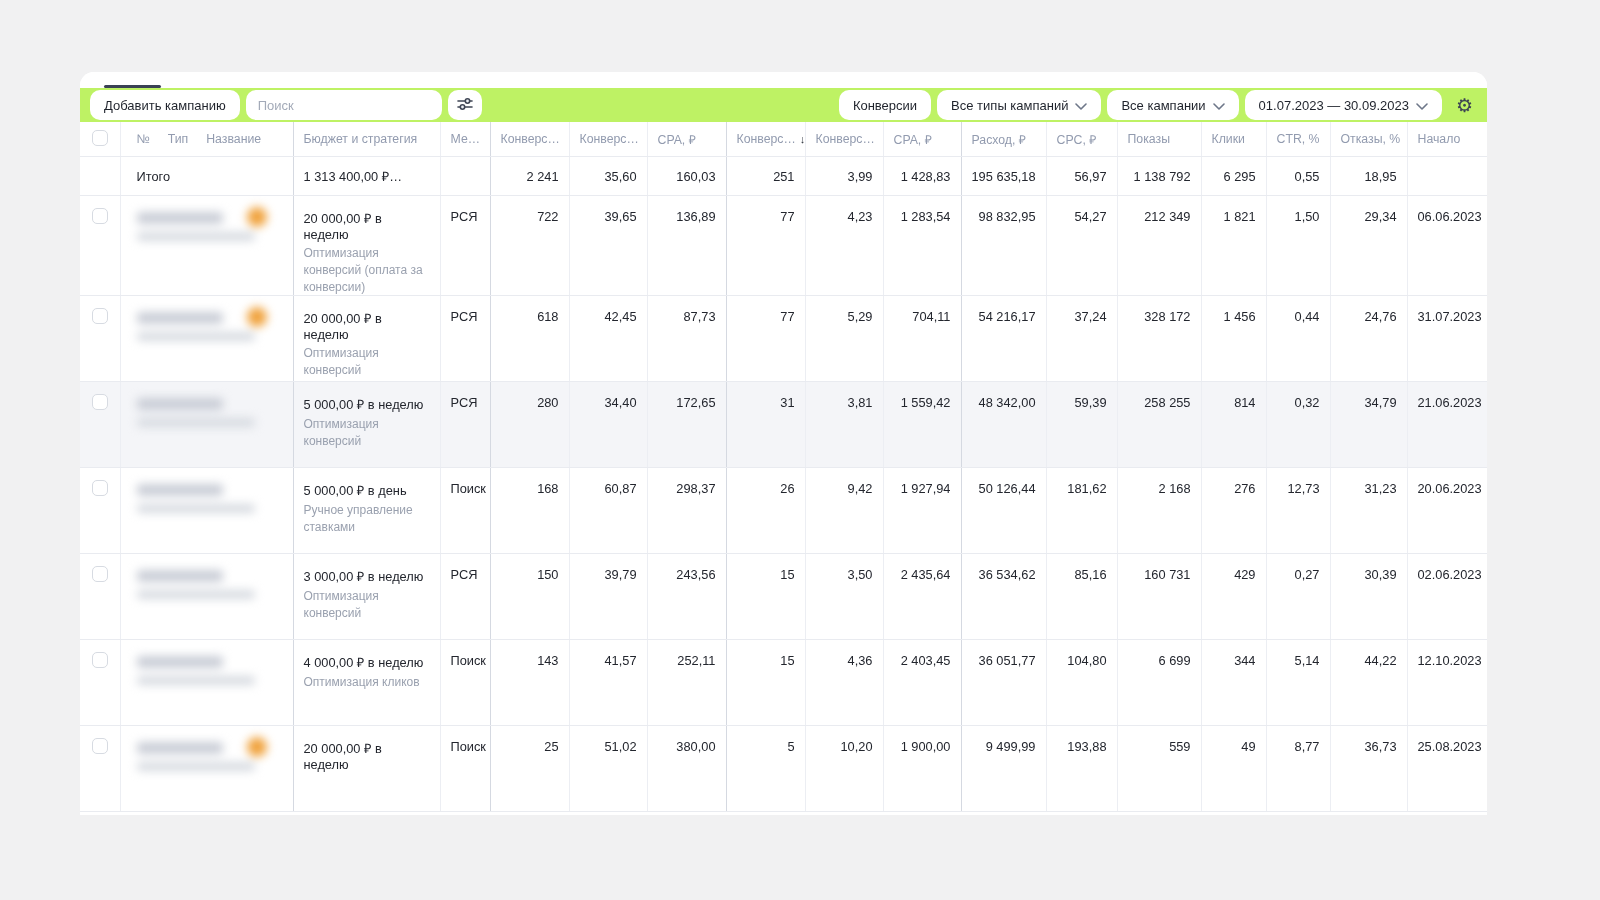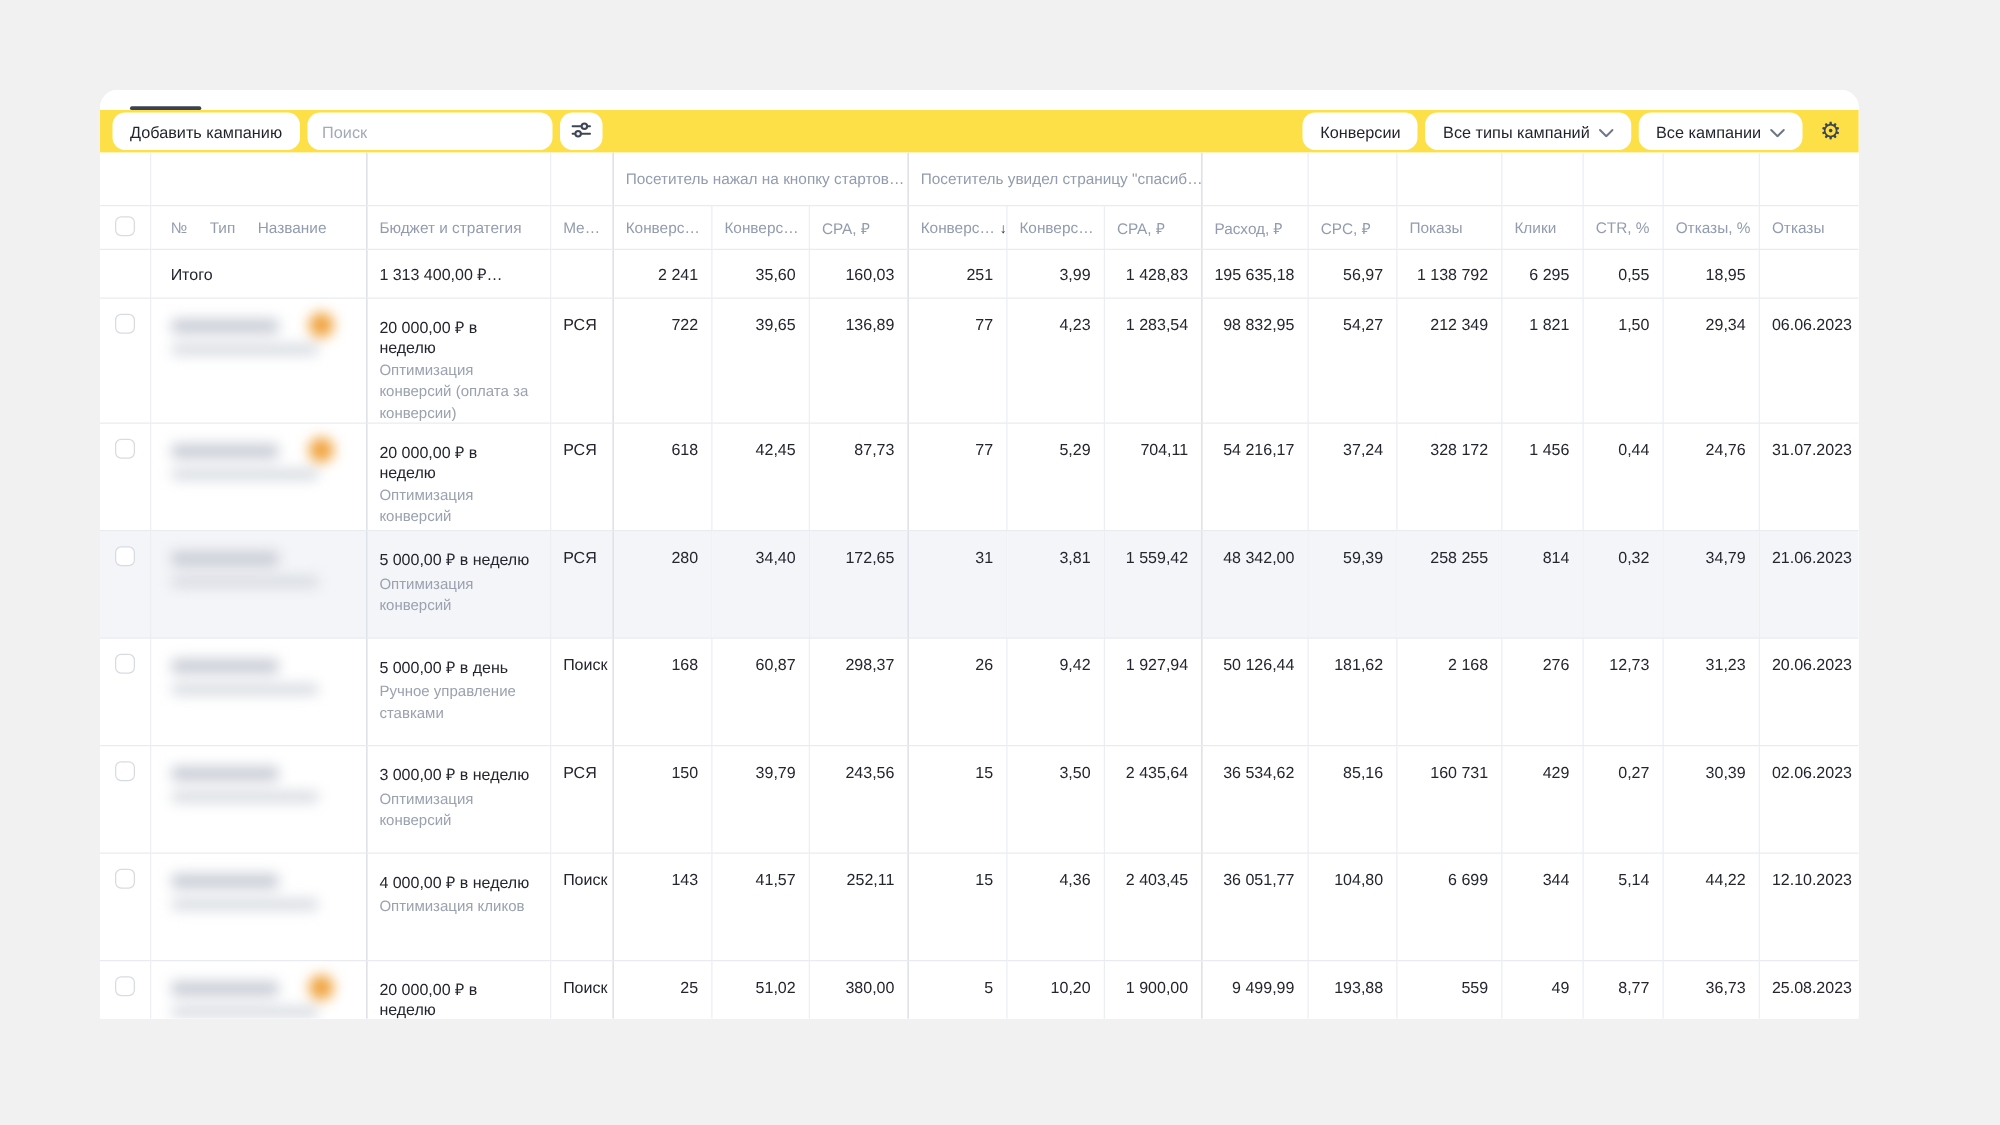--- a/index.html
+++ b/index.html
@@ -4,21 +4,21 @@
 <style>
   html,body{margin:0;padding:0;}
   body{background:#f1f1f2;font-family:"Liberation Sans",sans-serif;-webkit-font-smoothing:antialiased;}
   .stage{position:relative;width:1600px;height:900px;background:#f1f1f2;overflow:hidden;}
   .app{position:absolute;left:80px;top:72px;width:1407px;height:743px;background:#fff;
        border-radius:14px 14px 0 0;overflow:hidden;display:flex;flex-direction:column;}
   
   .tabstrip{position:relative;height:16px;background:#fff;flex:0 0 auto;}
   .tab-indicator{position:absolute;left:24px;bottom:0;width:57px;height:3px;background:#3a4154;border-radius:3px;}
   
-  .toolbar{height:34px;background:#fde047;display:flex;align-items:center;padding:0 10px;gap:6px;flex:0 0 auto;}
+  .toolbar{height:34px;background:#bef264;display:flex;align-items:center;padding:0 10px;gap:6px;flex:0 0 auto;}
   .pill{height:30px;background:#fff;border:none;border-radius:10px;padding:0 14px;font-family:inherit;
         font-size:13px;color:#1f232c;display:inline-flex;align-items:center;gap:7px;cursor:pointer;white-space:nowrap;}
   .search{height:30px;width:172px;background:#fff;border:none;border-radius:10px;padding:0 12px;
           font-family:inherit;font-size:13px;color:#1f232c;outline:none;}
   .search::placeholder{color:#a3aab8;}
   .iconbtn{height:30px;width:34px;background:#fff;border:none;border-radius:10px;display:inline-flex;
            align-items:center;justify-content:center;cursor:pointer;}
   .gearbtn{background:transparent;border:none;cursor:pointer;font-size:19px;line-height:1;color:#3d4453;
            padding:0 4px;margin-left:4px;}
   .tb-right{margin-left:auto;display:flex;align-items:center;gap:6px;}
@@ -86,20 +86,28 @@
         <button class="pill">
           <span>Все типы кампаний</span>
           <span class="chev">
             <svg width="12" height="7" viewBox="0 0 12 7" fill="none">
                 <path d="M1 1l5 5 5-5" stroke="#6e7789" stroke-width="1.6" stroke-linecap="round" stroke-linejoin="round"></path>
               </svg>
           </span>
         </button>
         <button class="pill">
           <span>Все кампании</span>
+          <span class="chev">
+            <svg width="12" height="7" viewBox="0 0 12 7" fill="none">
+                <path d="M1 1l5 5 5-5" stroke="#6e7789" stroke-width="1.6" stroke-linecap="round" stroke-linejoin="round"></path>
+              </svg>
+          </span>
+        </button>
+        <button class="pill">
+          <span>01.07.2023 — 30.09.2023</span>
           <span class="chev">
             <svg width="12" height="7" viewBox="0 0 12 7" fill="none">
                 <path d="M1 1l5 5 5-5" stroke="#6e7789" stroke-width="1.6" stroke-linecap="round" stroke-linejoin="round"></path>
               </svg>
           </span>
         </button>
         <button class="gearbtn"><span>⚙</span></button>
       </div>
     </div>
 
@@ -118,35 +126,20 @@
             <col style="width:78px">
           <col style="width:85px">
             <col style="width:71px">
             <col style="width:84px">
             <col style="width:65px">
           <col style="width:64px">
             <col style="width:77px">
             <col style="width:80px">
         </colgroup>
         <thead>
-          <tr class="grp">
-            <th class="bl"></th>
-            <th class="bs"></th>
-            <th class="bl"></th>
-            <th class="bs"></th>
-            <th class="bs" colspan="3">Посетитель нажал на кнопку стартов…</th>
-            <th class="bs" colspan="3">Посетитель увидел страницу "спасиб…</th>
-            <th class="bl"></th>
-              <th class="bl"></th>
-            <th class="bl"></th>
-              <th class="bl"></th>
-            <th class="bl"></th>
-              <th class="bl"></th>
-            <th></th>
-          </tr>
           <tr class="cols">
             <th class="bl" style="text-align:center;padding:0;"><span class="cb"></span></th>
             <th class="bs">
               <span class="namehdr">
                 <span>№</span>
                 <span>Тип</span>
                 <span>Название</span>
               </span>
             </th>
             <th class="bl">Бюджет и стратегия</th>
@@ -156,21 +149,21 @@
             <th class="bs r">CPA, ₽</th>
             <th class="bl sorted"><span>Конверс…</span><span class="arrow">↓</span></th>
             <th class="bl">Конверс…</th>
             <th class="bs r">CPA, ₽</th>
             <th class="bl r">Расход, ₽</th>
             <th class="bl r">CPC, ₽</th>
             <th class="bl r">Показы</th>
             <th class="bl r">Клики</th>
             <th class="bl r">CTR, %</th>
             <th class="bl r">Отказы, %</th>
-            <th class="r">Отказы</th>
+            <th class="r">Начало</th>
           </tr>
         </thead>
         <tbody id="rows-body">
           <tr class="totals">
             <td class="bl"></td>
             <td class="bs lbl">Итого</td>
             <td class="bl">1 313 400,00 ₽…</td>
             <td class="bs"></td>
             <td class="bl r">2 241</td>
             <td class="bl r">35,60</td>

